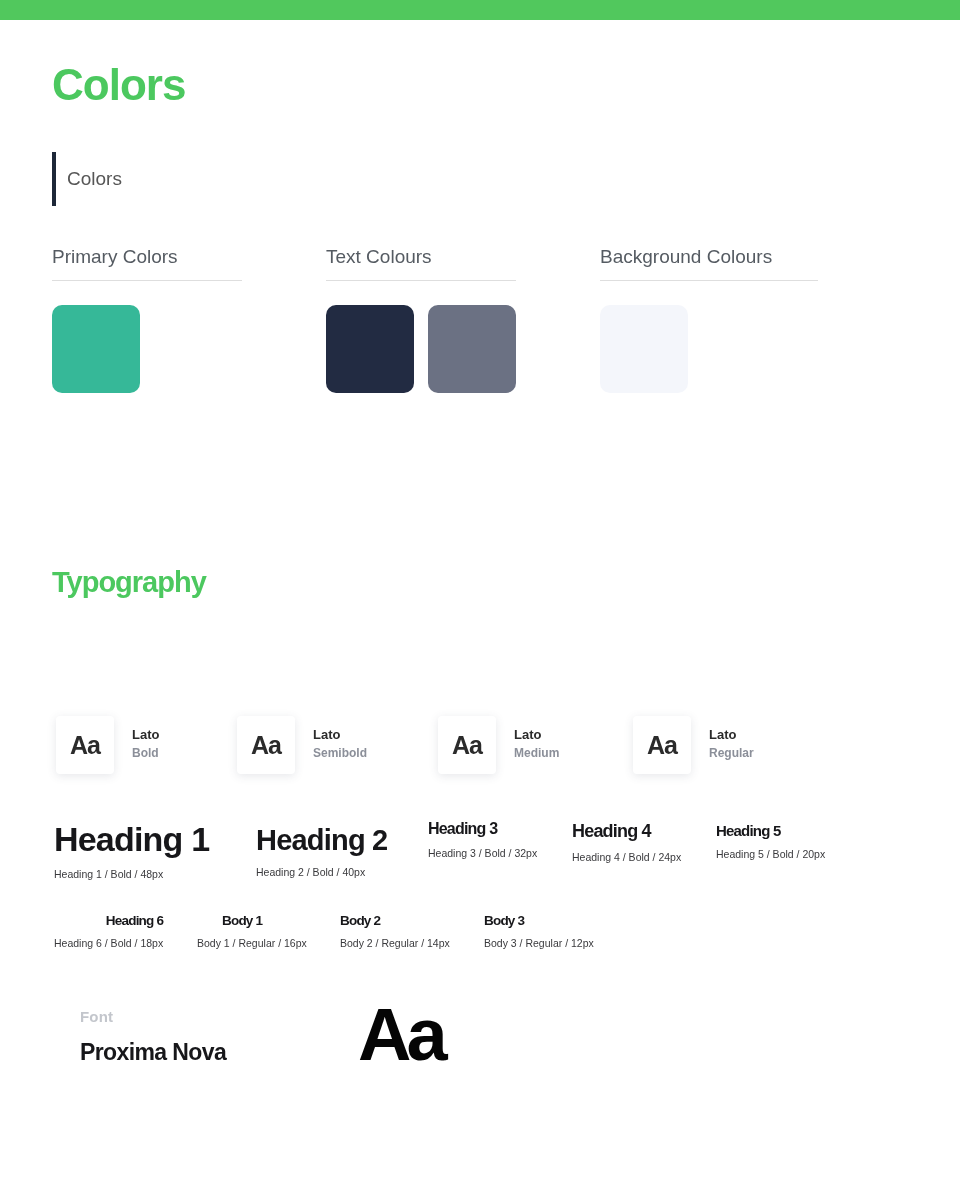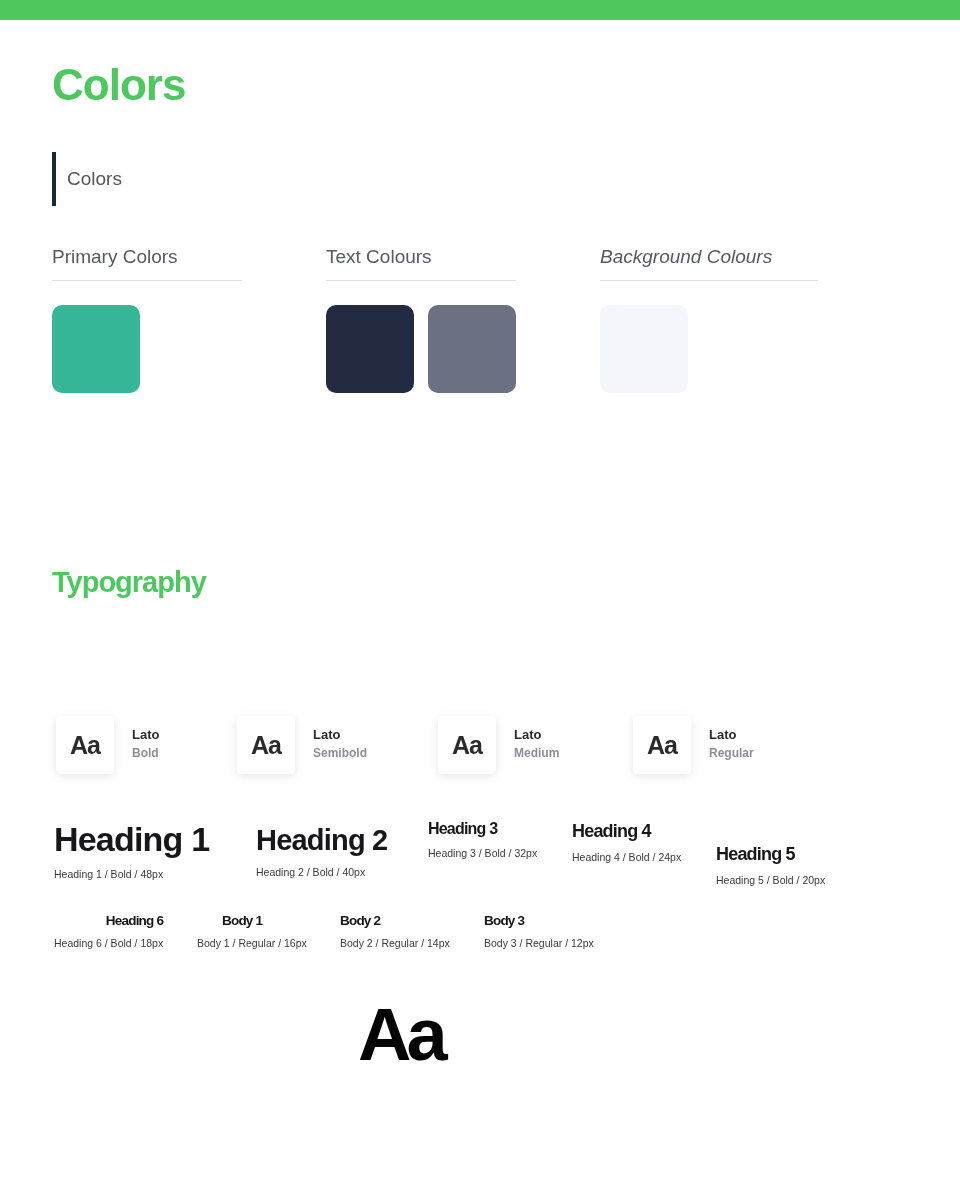--- a/index.html
+++ b/index.html
@@ -51,21 +51,21 @@
   .sub-label span {
     font-size: 19px;
     color: #565656;
     font-weight: normal;
   }
 
   
   .color-group { position: absolute; top: 246px; }
   .color-group.g0 { left: 52px;  width: 190px; }
   .color-group.g1 { left: 326px; width: 190px; }
-  .color-group.g2 { left: 600px; width: 218px; font-style: italic; }
+  .color-group.g2 { left: 600px; width: 218px; }
 
   .group-title {
     font-size: 19px;
     color: #555b62;
     padding-bottom: 12px;
     white-space: nowrap;
   }
   .group-rule {
     height: 1px;
     background: #dedede;
@@ -254,21 +254,21 @@
     <span class="spec-name" style="font-size:16px;">Heading 3</span>
     <span class="spec-desc">Heading 3 / Bold / 32px</span>
   </div>
 
   <div class="specimen" style="left:572px; top:821px;">
     <span class="spec-name" style="font-size:18px;">Heading 4</span>
     <span class="spec-desc">Heading 4 / Bold / 24px</span>
   </div>
 
   <div class="specimen" style="left:716px; top:822px;">
-    <span class="spec-name" style="font-size:18px;margin-top:22px;">Heading 5</span>
+    <span class="spec-name" style="font-size:15px;">Heading 5</span>
     <span class="spec-desc">Heading 5 / Bold / 20px</span>
   </div>
 
   <div class="specimen" style="left:54px; top:913px;">
     <span class="spec-name" style="font-size:13.5px;text-align:right;">Heading 6</span>
     <span class="spec-desc">Heading 6 / Bold / 18px</span>
   </div>
 
   <div class="specimen" style="left:197px; top:913px;">
     <span class="spec-name" style="font-size:13.5px;padding-left:25px;">Body 1</span>
@@ -278,16 +278,20 @@
   <div class="specimen" style="left:340px; top:913px;">
     <span class="spec-name" style="font-size:13.5px;">Body 2</span>
     <span class="spec-desc">Body 2 / Regular / 14px</span>
   </div>
 
   <div class="specimen" style="left:484px; top:913px;">
     <span class="spec-name" style="font-size:13.5px;">Body 3</span>
     <span class="spec-desc">Body 3 / Regular / 12px</span>
   </div>
 
+  <div class="font-block">
+    <div class="font-kicker">Font</div>
+    <div class="font-name">Proxima Nova</div>
+  </div>
 
   <div class="font-glyph">Aa</div>
 
 </div>
 
 </body></html>

